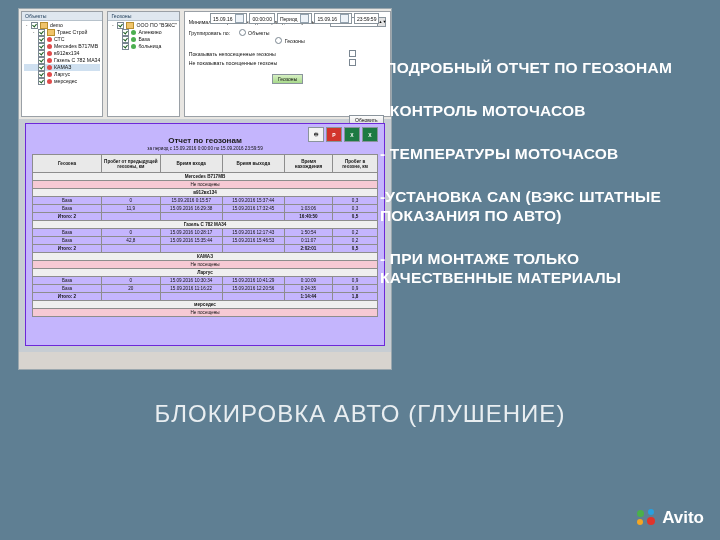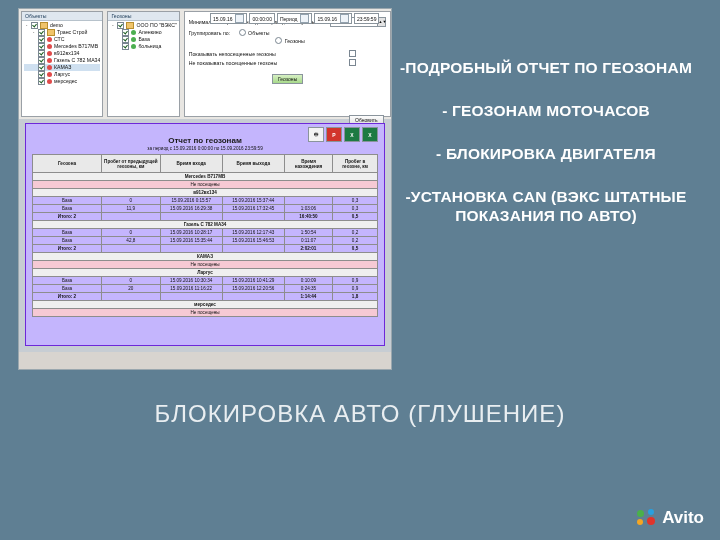--- a/index.html
+++ b/index.html
@@ -51,21 +51,21 @@
   .rep-title{text-align:center;font-weight:bold;font-size:8px;margin:9px 0 1px 0;color:#1a1a1a;}
   .rep-sub{text-align:center;font-size:4.6px;margin-bottom:3px;}
   table.rep{width:100%;border-collapse:collapse;font-size:4.6px;}
   table.rep th,table.rep td{border:1px solid #8d8d8d;padding:1px 2px;}
   table.rep th{background:#e9e9e9;font-weight:bold;text-align:center;height:15px;}
   .ctr{text-align:center;}
   .grp{background:#efefef;text-align:center;font-weight:bold;}
   .pink{background:#f6c9d4;text-align:center;}
   .tot{font-weight:bold;}
   
-  .mk{position:absolute;left:390px;top:58px;width:312px;color:#fff;text-align:center;}
+  .mk{position:absolute;left:380px;top:58px;width:312px;color:#fff;text-align:left;}
   .mk p{margin:0 0 24px 0;font-weight:bold;font-size:15.5px;line-height:19px;letter-spacing:.2px;}
   .bottom-text{position:absolute;left:0;top:400px;width:720px;text-align:center;color:#e9eef1;}
   .bottom-text .l1{font-size:24px;letter-spacing:1px;}
   .bottom-text .l2{font-size:24px;letter-spacing:1px;margin-top:12px;}
   
   .avito{position:absolute;right:16px;bottom:12px;display:flex;align-items:center;gap:5px;color:#fff;font-size:17px;font-weight:bold;}
   .avito .logo{position:relative;width:20px;height:18px;}
   .avito .c{position:absolute;border-radius:50%;}
   .c1{width:7px;height:7px;background:#4ab04a;left:0;top:1px;}
   .c2{width:6px;height:6px;background:#28a0e0;left:11px;top:0;}
@@ -347,23 +347,24 @@
               <td class="pink" colspan="6">Не посещены</td>
             </tr>
         </tbody>
       </table>
     </div>
   </div>
 </div>
 
 <div class="mk">
   <p>-ПОДРОБНЫЙ ОТЧЕТ ПО ГЕОЗОНАМ</p>
-  <p>- ГЕОЗОНАМ МОТОЧАСОВ</p>
-  <p>- БЛОКИРОВКА ДВИГАТЕЛЯ</p>
+  <p>- КОНТРОЛЬ МОТОЧАСОВ</p>
+  <p>- ТЕМПЕРАТУРЫ МОТОЧАСОВ</p>
   <p>-УСТАНОВКА CAN (ВЭКС ШТАТНЫЕ ПОКАЗАНИЯ ПО АВТО)</p>
+  <p>- ПРИ МОНТАЖЕ ТОЛЬКО КАЧЕСТВЕННЫЕ МАТЕРИАЛЫ</p>
 </div>
 
 <div class="bottom-text">
   <div class="l1">БЛОКИРОВКА АВТО (ГЛУШЕНИЕ)</div>
 </div>
 
 <div class="avito">
   <span class="logo">
     <span class="c c1"></span>
       <span class="c c2"></span>

